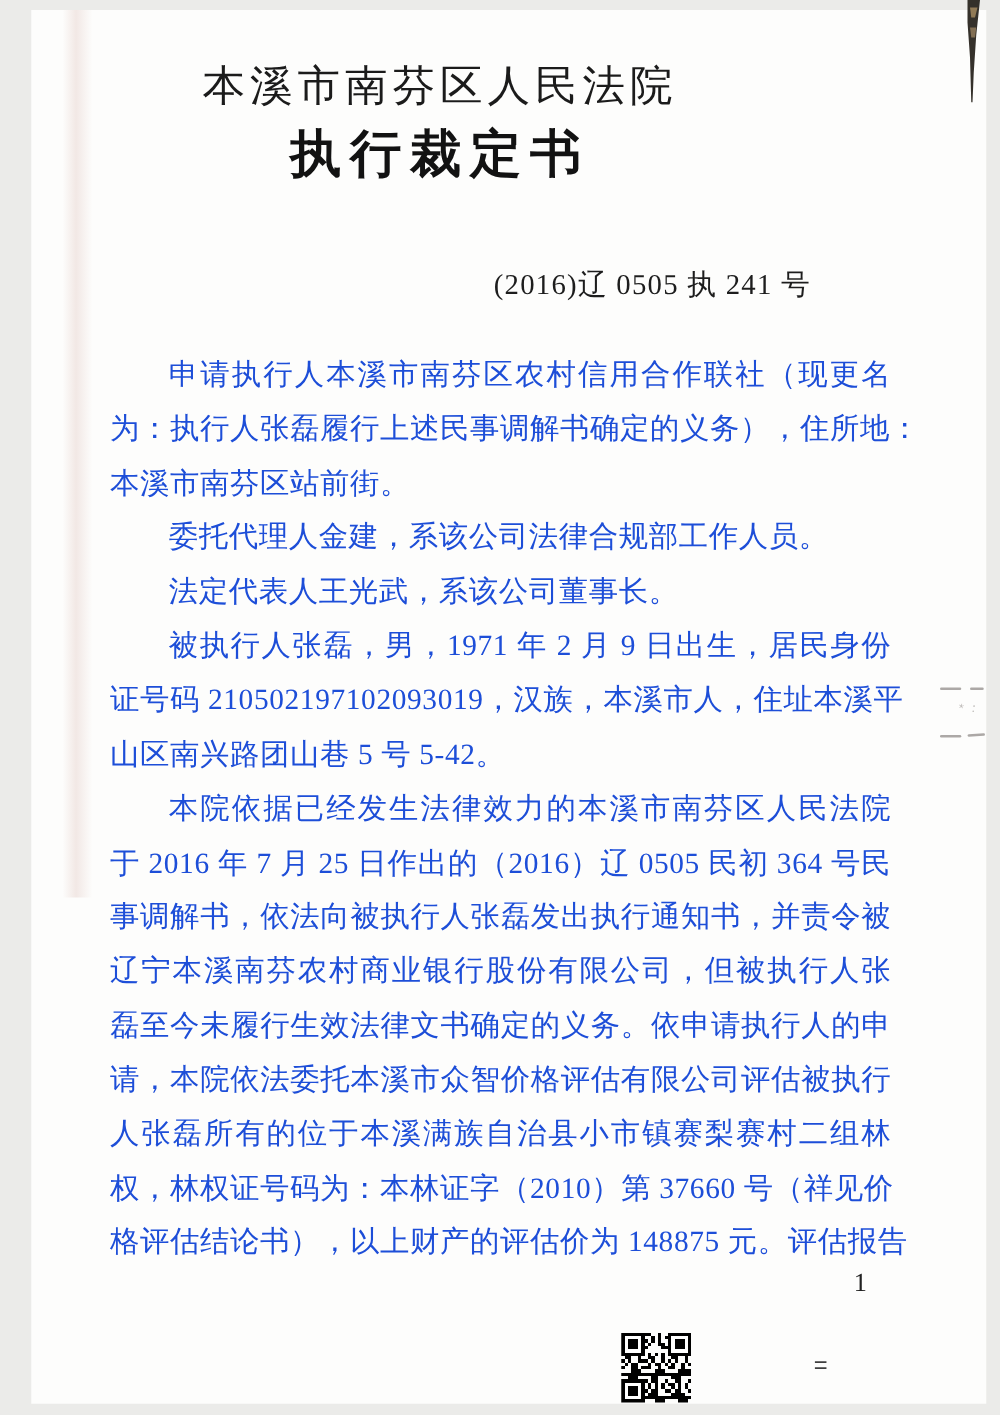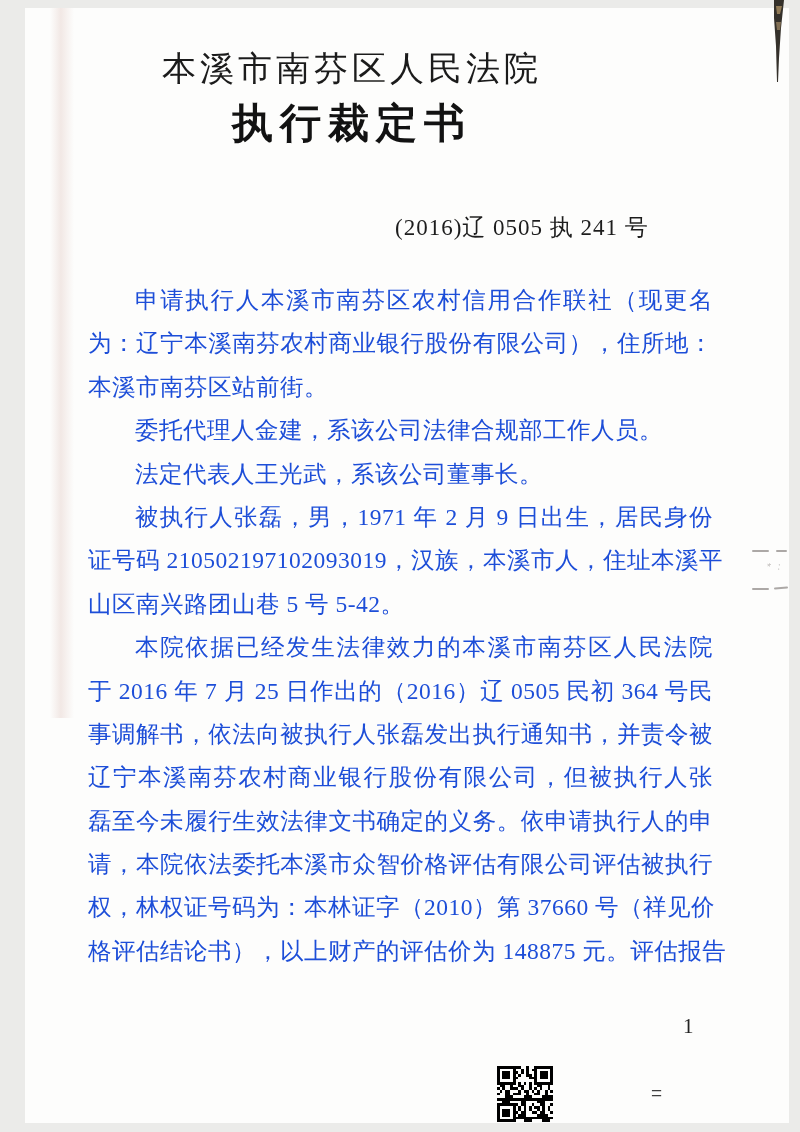--- a/index.html
+++ b/index.html
@@ -93,33 +93,34 @@
   <div class="dash d3"></div>
   <div class="dash d4"></div>
 </div>
 
 <div class="court-name">本溪市南芬区人民法院</div>
 <div class="doc-title">执行裁定书</div>
 <div class="case-number">(2016)辽 0505 执 241 号</div>
 
 <div class="doc-body">
   <div class="line indent">申请执行人本溪市南芬区农村信用合作联社（现更名</div>
-  <div class="line">为：辽宁本溪南芬农村商业银行股份有限公司），住所地：</div>
+  <div class="line">为：执行人张磊履行上述民事调解书确定的义务），住所地：</div>
   <div class="line leftend">本溪市南芬区站前街。</div>
   <div class="line leftend indent">委托代理人金建，系该公司法律合规部工作人员。</div>
   <div class="line leftend indent">法定代表人王光武，系该公司董事长。</div>
   <div class="line indent">被执行人张磊，男，1971 年 2 月 9 日出生，居民身份</div>
   <div class="line">证号码 210502197102093019，汉族，本溪市人，住址本溪平</div>
   <div class="line leftend">山区南兴路团山巷 5 号 5-42。</div>
   <div class="line indent">本院依据已经发生法律效力的本溪市南芬区人民法院</div>
   <div class="line">于 2016 年 7 月 25 日作出的（2016）辽 0505 民初 364 号民</div>
   <div class="line">事调解书，依法向被执行人张磊发出执行通知书，并责令被</div>
   <div class="line">辽宁本溪南芬农村商业银行股份有限公司，但被执行人张</div>
   <div class="line">磊至今未履行生效法律文书确定的义务。依申请执行人的申</div>
   <div class="line">请，本院依法委托本溪市众智价格评估有限公司评估被执行</div>
+  <div class="line">人张磊所有的位于本溪满族自治县小市镇赛梨赛村二组林</div>
   <div class="line">权，林权证号码为：本林证字（2010）第 37660 号（祥见价</div>
   <div class="line">格评估结论书），以上财产的评估价为 148875 元。评估报告</div>
 </div>
 
 <div class="page-number">1</div>
 
 <svg class="qr" id="qr-svg" viewBox="0 0 21 21" shape-rendering="crispEdges">
     <rect x="7" y="0" width="1" height="1" fill="#000"></rect>
     <rect x="8" y="0" width="1" height="1" fill="#000"></rect>
     <rect x="11" y="0" width="1" height="1" fill="#000"></rect>

